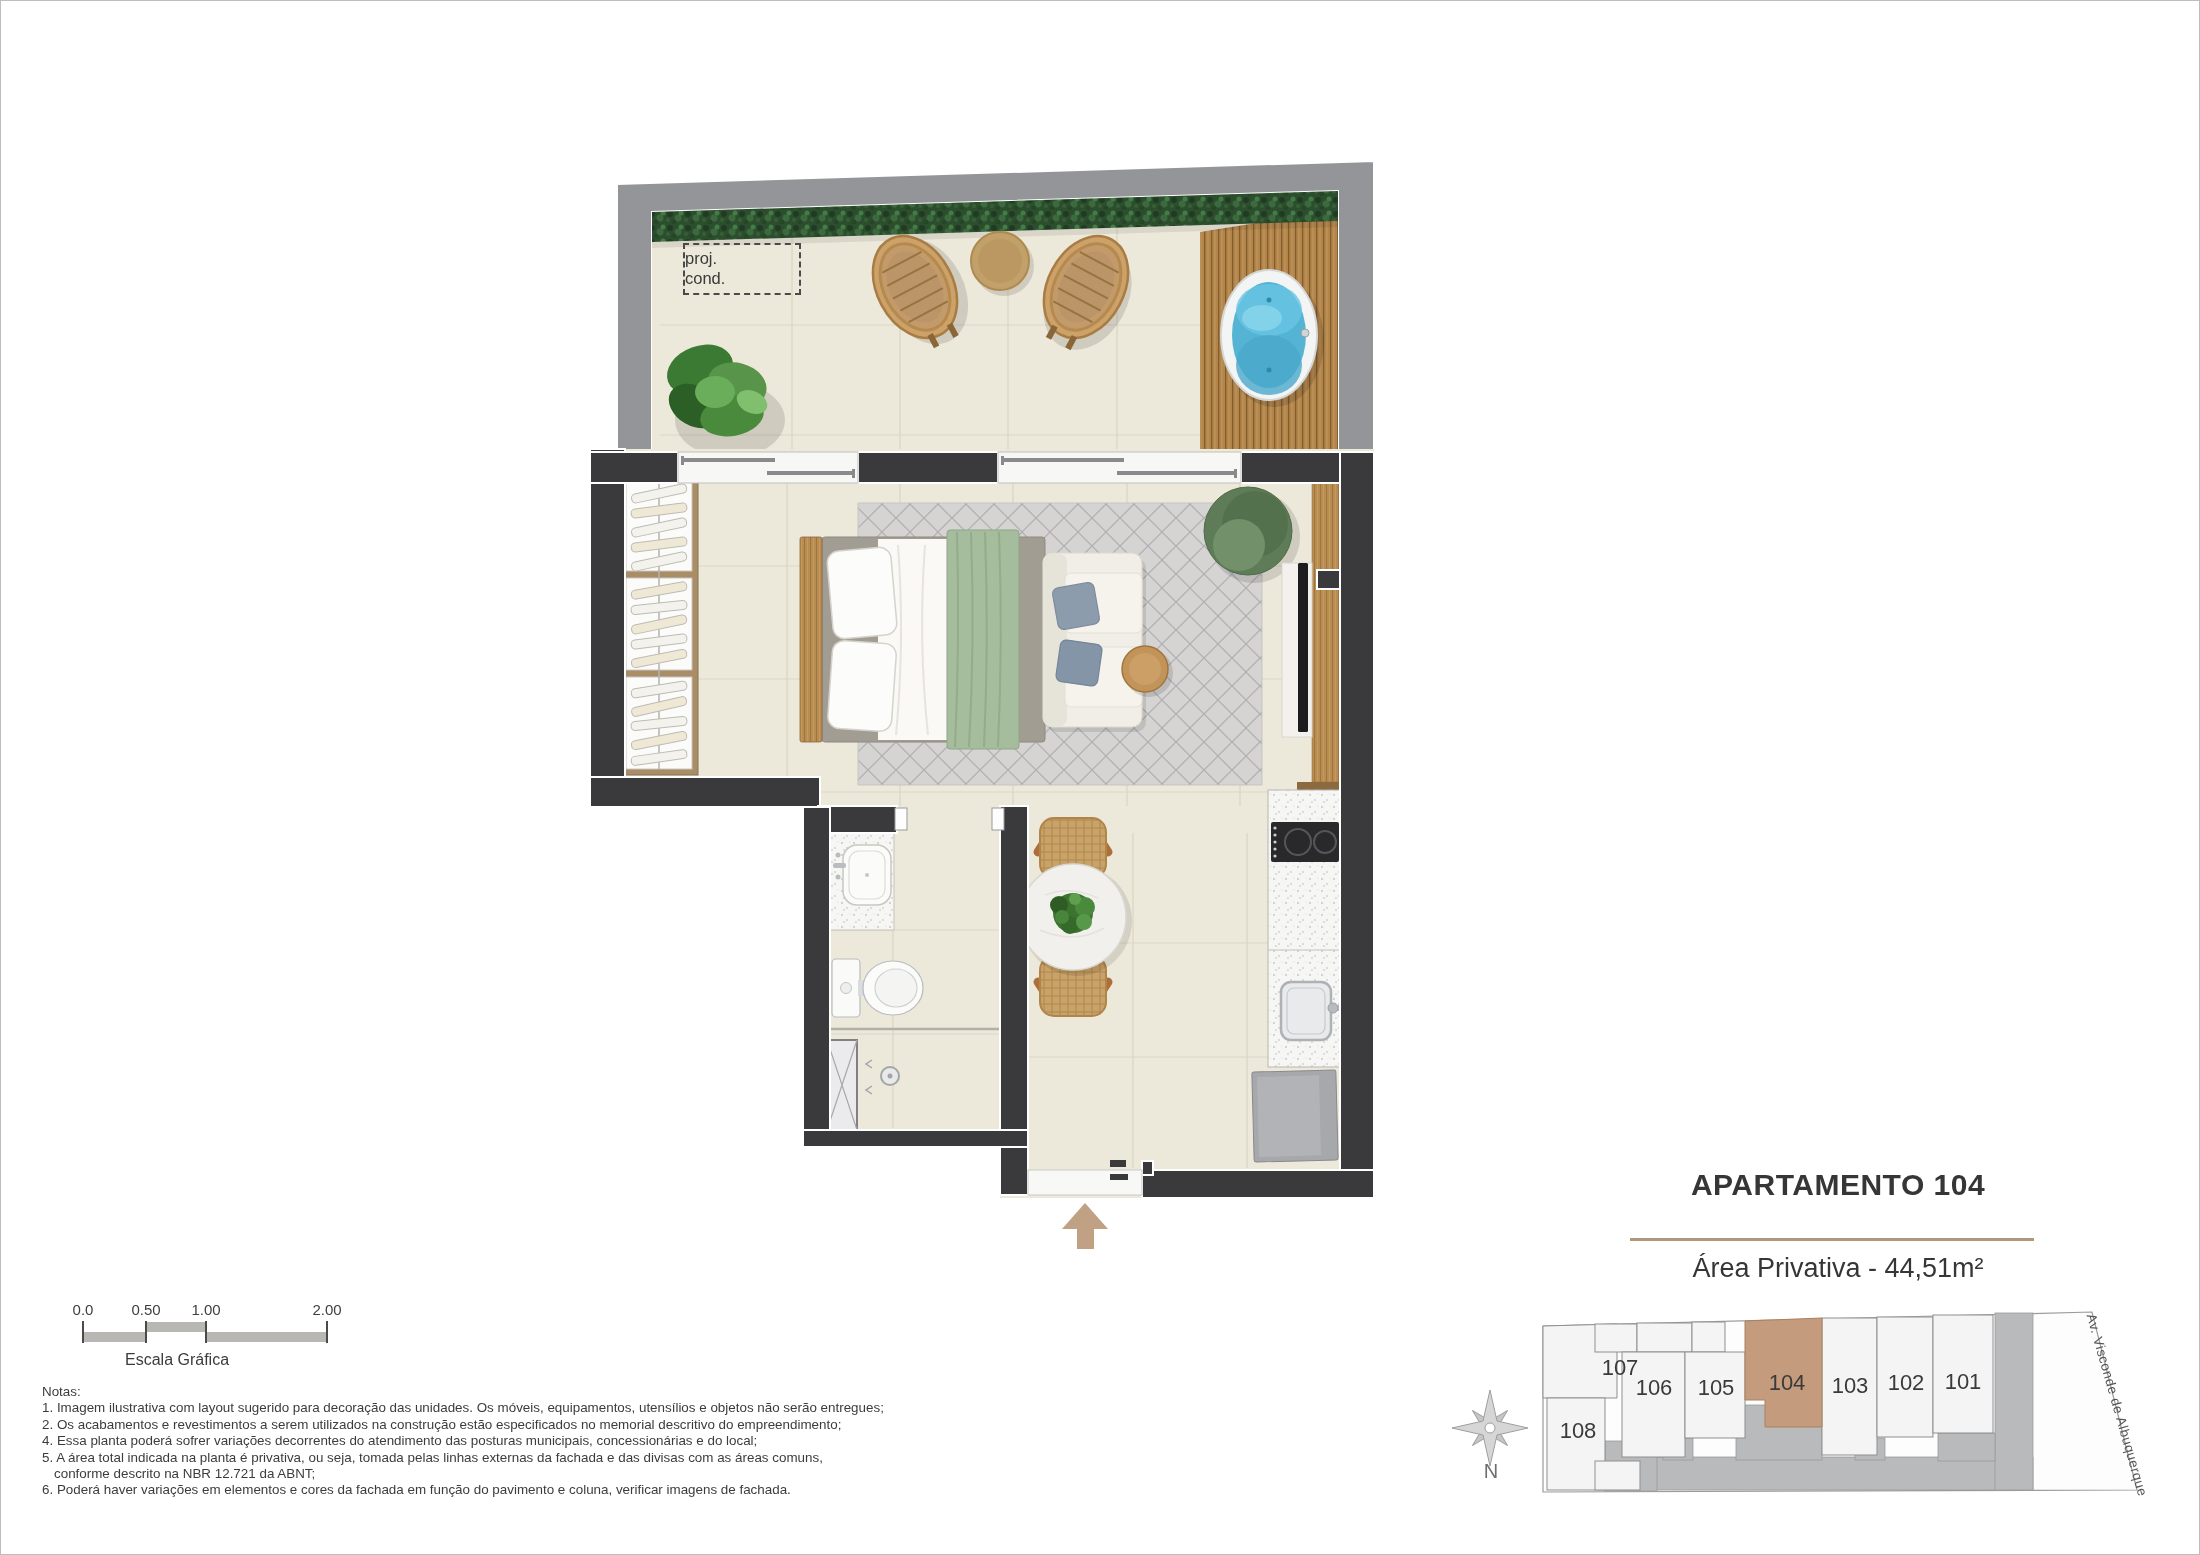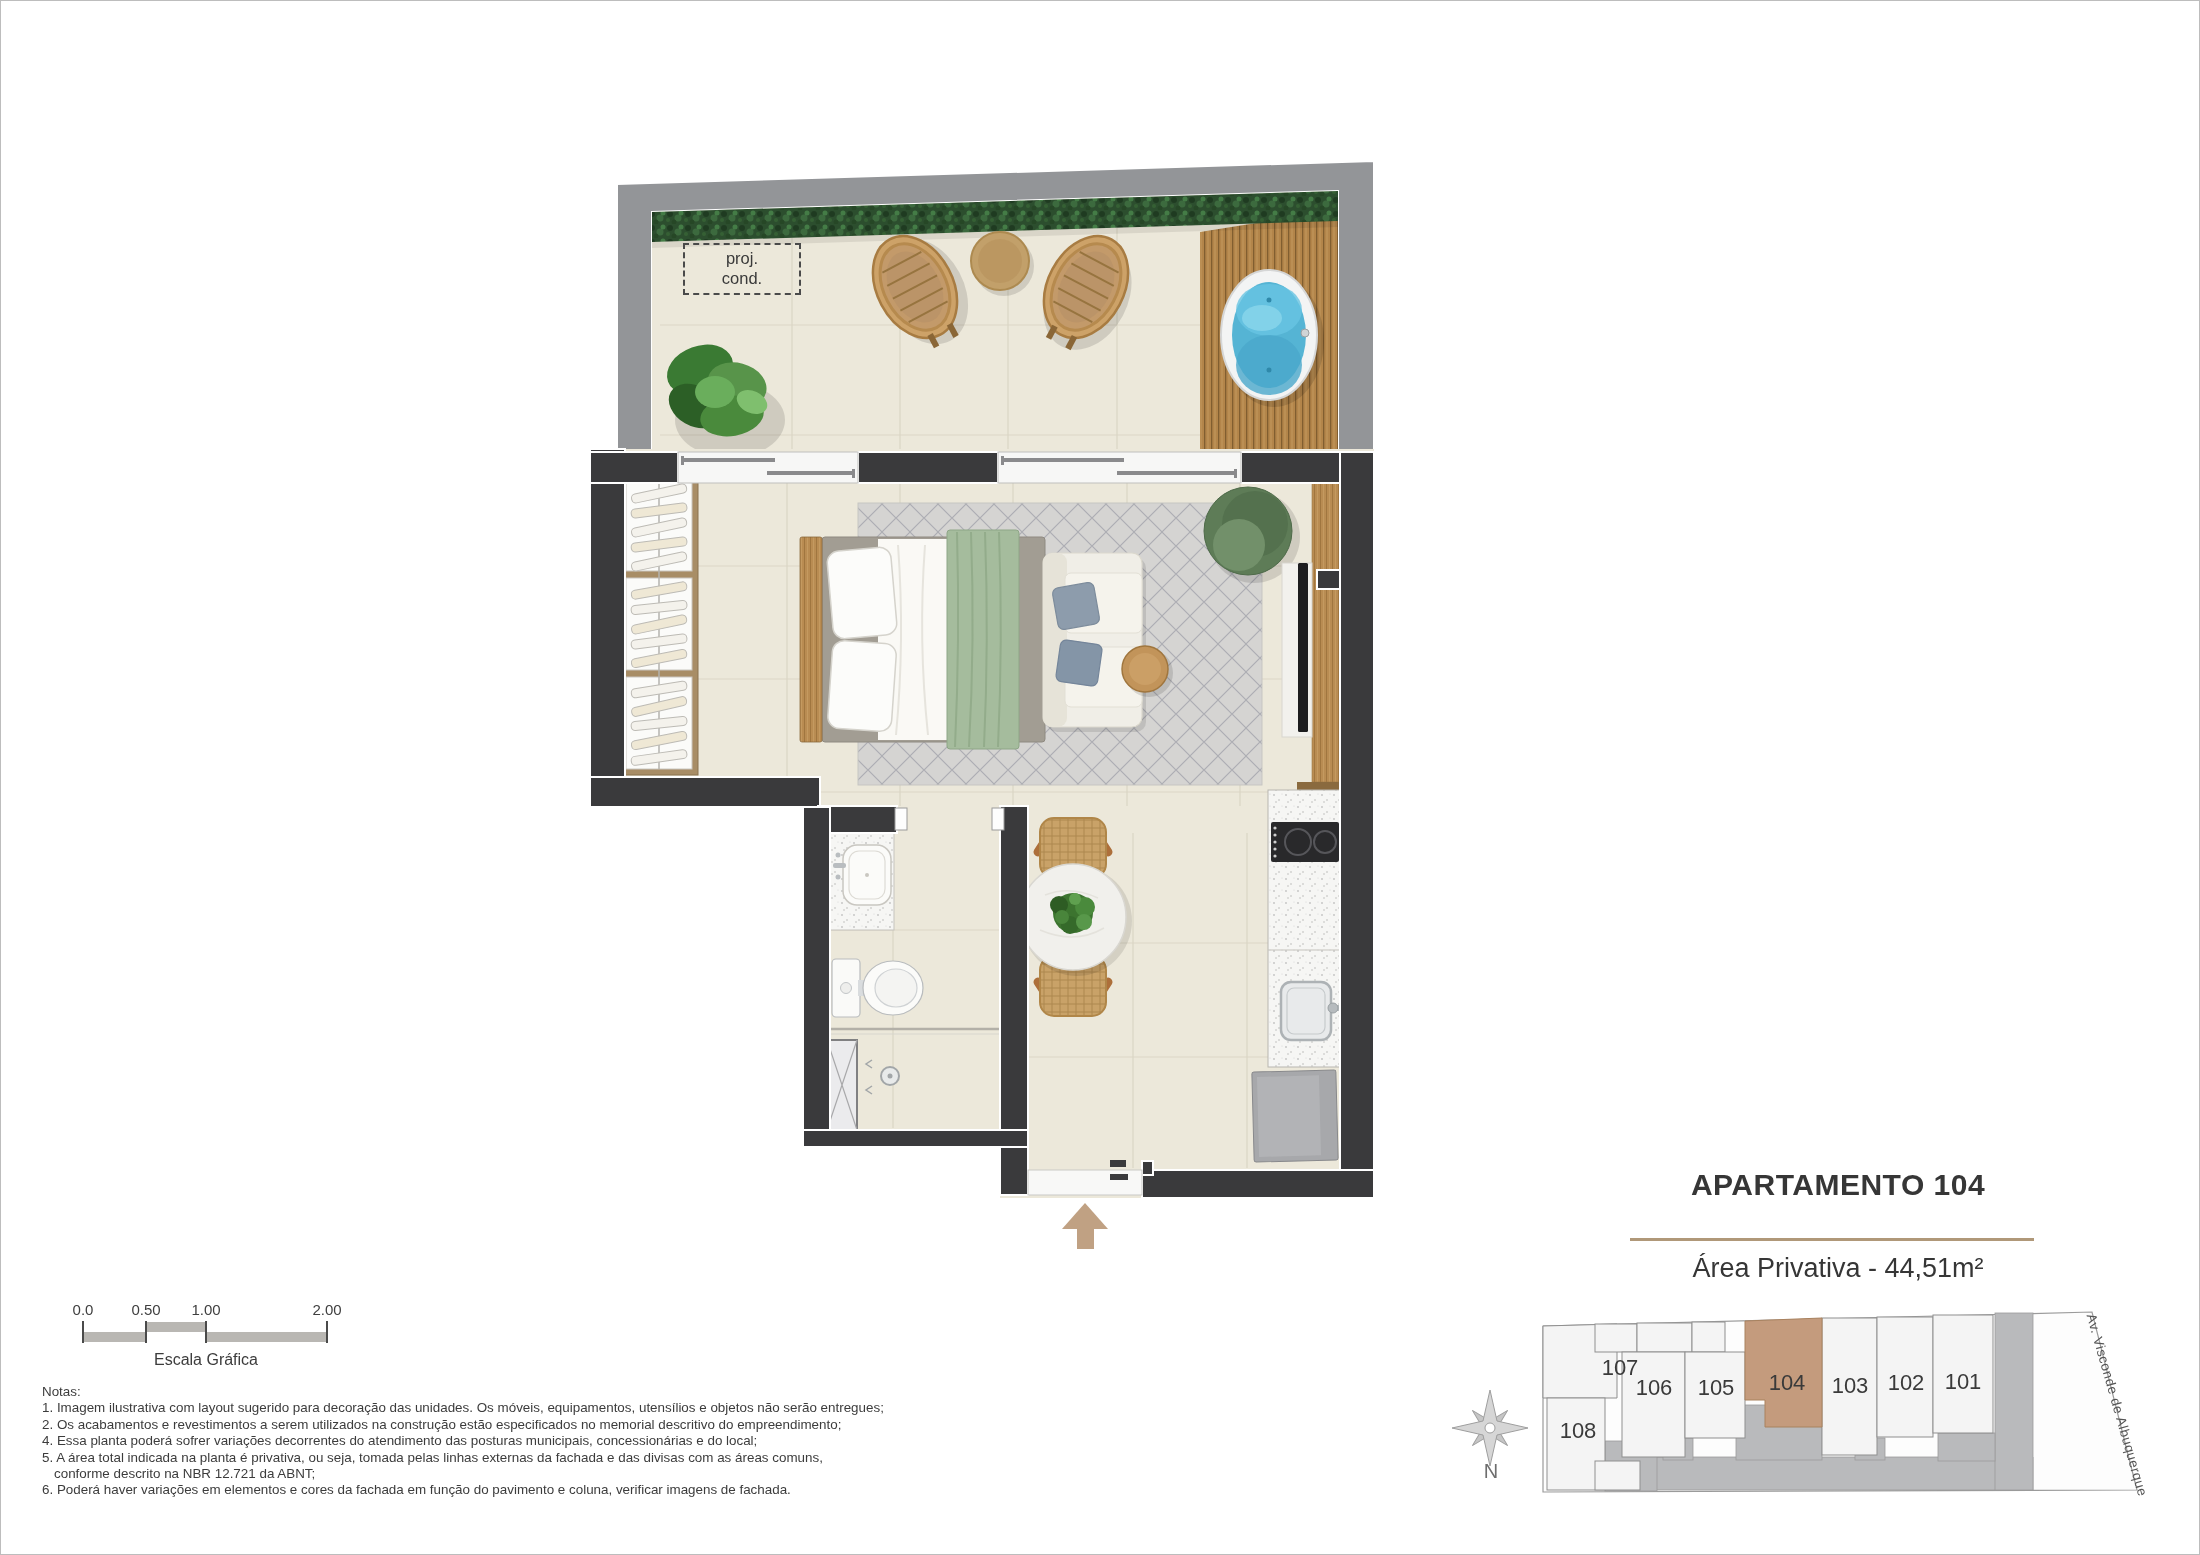--- a/index.html
+++ b/index.html
@@ -7,32 +7,32 @@
     --highlight_unit:#c49b7d; --divider:#b09879; --hedge:#2c4e2e; --deck_wood:#b3854a;
     --water:#55b4d4; --rug:#d5d4d2; --blanket:#a5bc9d; --arrow:#c0a183; --ink:#3a3a3a;
   }
   html,body{margin:0;padding:0;background:#fff;}
   #stage{position:relative;width:2200px;height:1555px;background:#ffffff;overflow:hidden;
          box-shadow:inset 0 0 0 1px #bdbdbd;font-family:"Liberation Sans",sans-serif;color:var(--ink);}
   #plan-svg{position:absolute;left:0;top:0;}
   .abs{position:absolute;}
   .wall{fill:var(--wall);stroke:#fff;stroke-width:2;}
   #proj-cond{left:683px;top:243px;width:114px;height:48px;border:2px dashed #4a4a4a;
-             display:flex;flex-direction:column;align-items:center;justify-content:center;
+             display:flex;flex-direction:column;align-items:flex-start;justify-content:center;
              font-size:16.5px;line-height:1.2;color:#3a3a3a;}
   #apt-title{left:1640px;top:1168px;width:396px;text-align:center;font-size:30px;font-weight:bold;
              letter-spacing:.5px;color:#363636;}
   #title-divider{left:1630px;top:1238px;width:404px;height:3px;background:var(--divider);}
   #apt-subtitle{left:1640px;top:1253px;width:396px;text-align:center;font-size:27px;color:#363636;}
   .kp-num{width:64px;text-align:center;font-size:22px;color:#3a3a3a;}
   #north-label{left:1476px;top:1460px;width:30px;text-align:center;font-size:20px;color:#6e6e6e;}
   #street-label{left:2098px;top:1312px;width:210px;font-size:13.5px;color:#555;
                 transform:rotate(74deg);transform-origin:0 0;letter-spacing:.5px;}
   .scale-num{top:1301px;width:50px;text-align:center;font-size:15px;color:#3f3f3f;}
-  #scale-caption{left:125px;top:1351px;width:162px;text-align:center;font-size:16px;color:#3c3c3c;}
+  #scale-caption{left:125px;top:1351px;width:162px;text-align:left;font-size:16px;color:#3c3c3c;}
   #notes{left:42px;top:1384px;width:1060px;font-size:13.4px;line-height:16.4px;color:#3c3c3c;}
   #notes .indent{padding-left:12px;}
 </style>
 </head>
 <body>
 
 <div id="stage">
 
 <svg id="plan-svg" width="2200" height="1555" viewBox="0 0 2200 1555">
   <defs>

